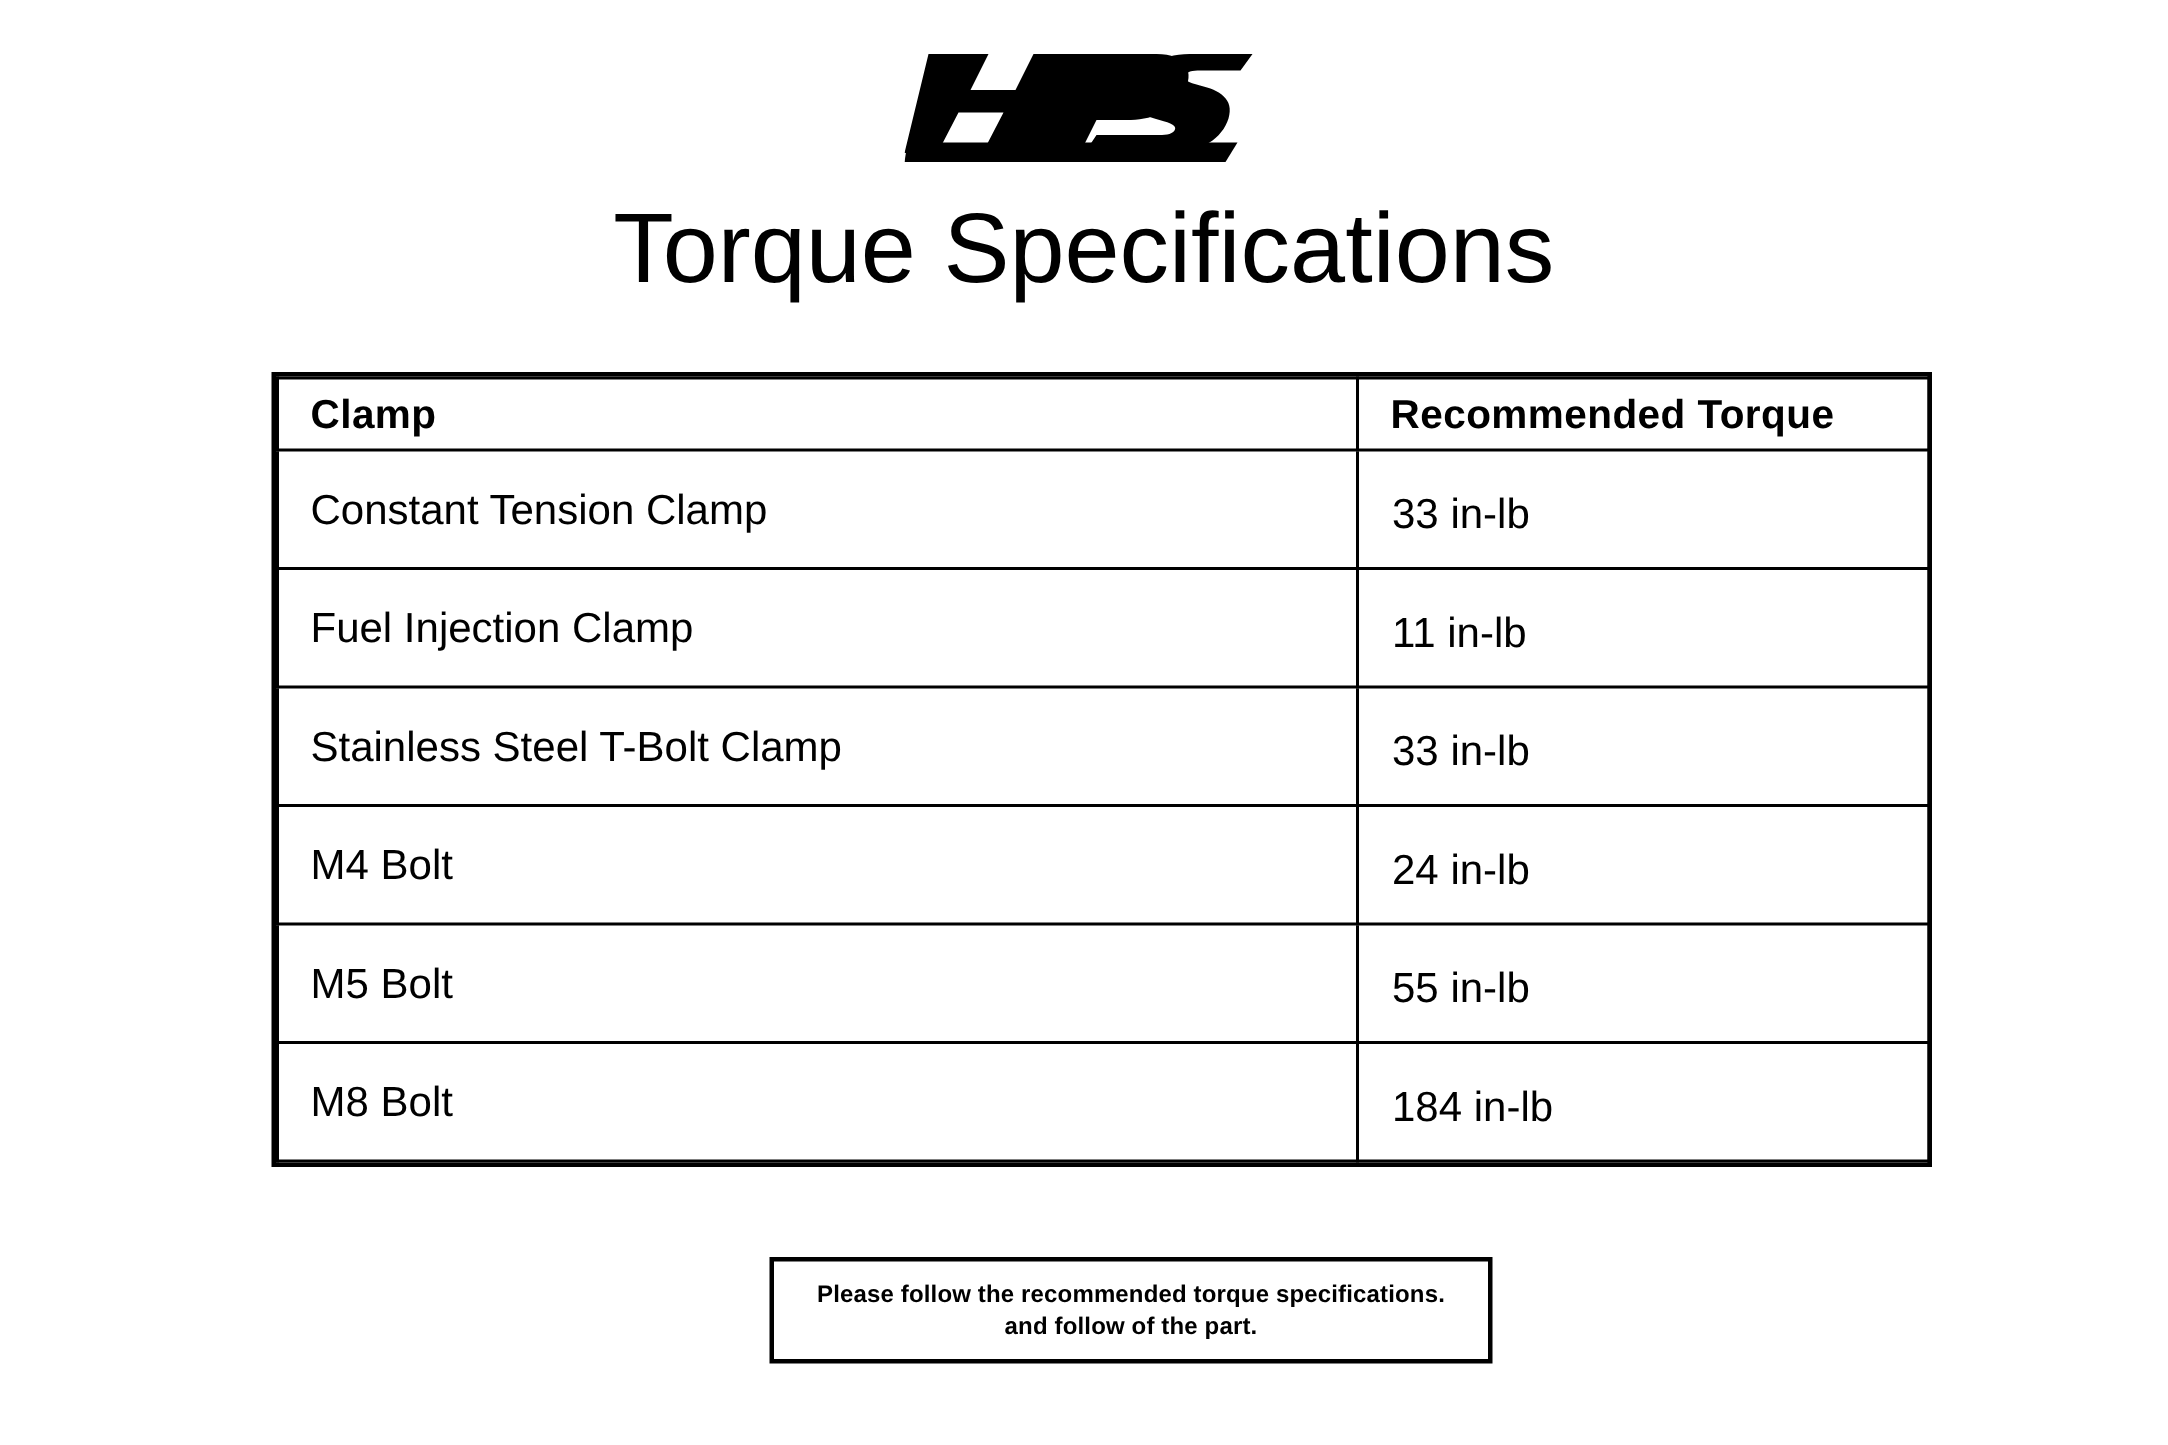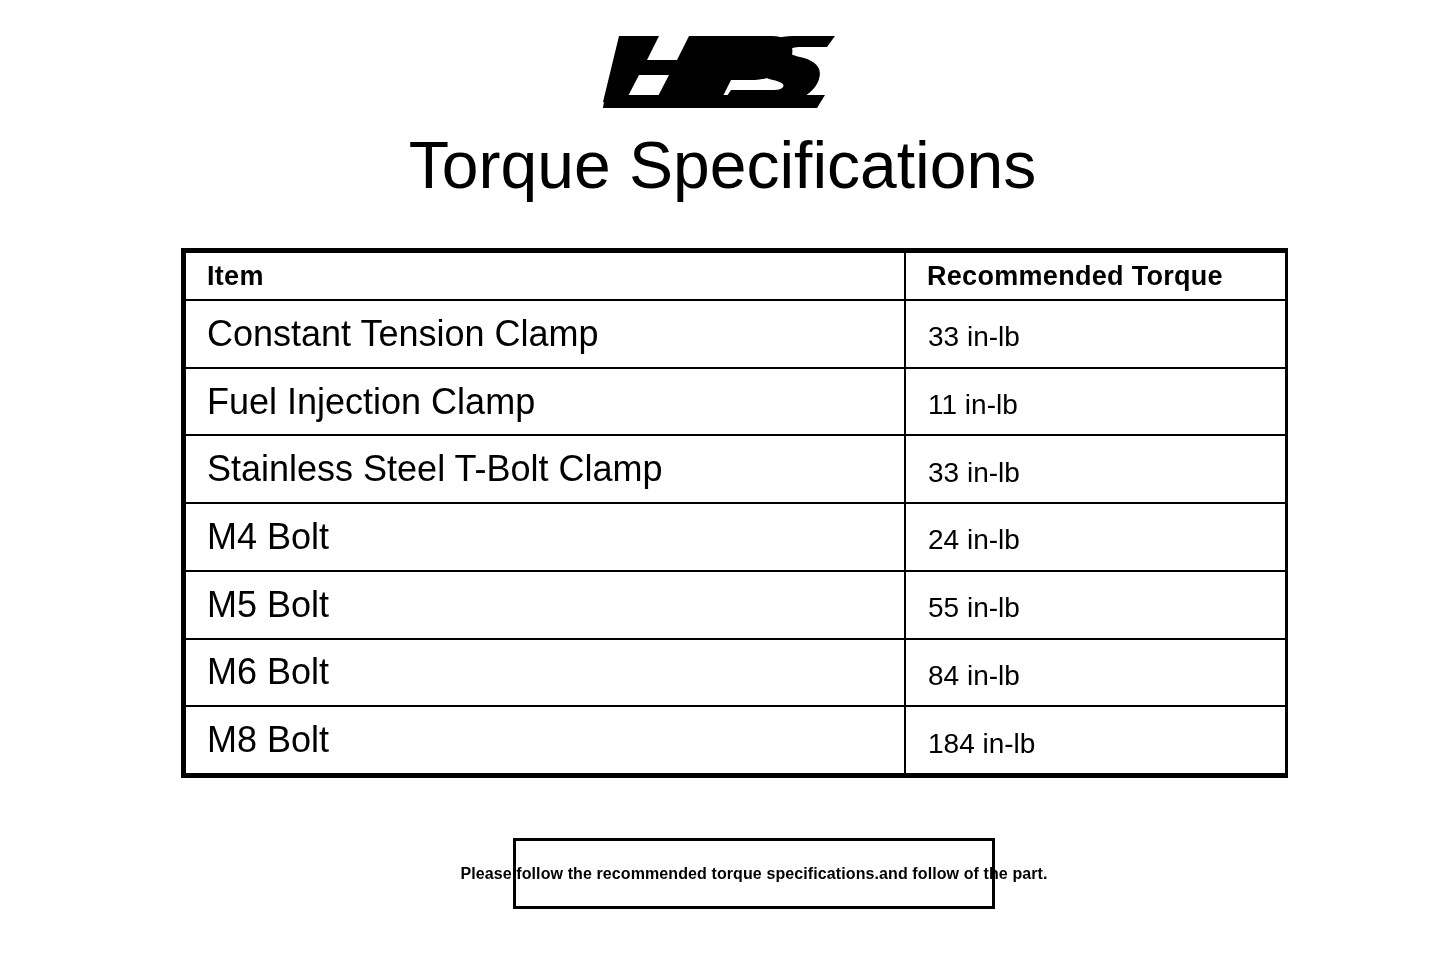--- a/index.html
+++ b/index.html
@@ -72,42 +72,42 @@
     box-sizing: border-box;
     overflow: hidden;
     white-space: nowrap;
   }
   #spec-table th {
     font-size: 27px;
     font-weight: 700;
     letter-spacing: 0.3px;
   }
   #spec-table td.item-cell {
-    font-size: 36px;
+    font-size: 28px;
     font-weight: 400;
   }
   #spec-table td.torque-cell {
     font-size: 28px;
     font-weight: 400;
     padding-left: 22px;
     vertical-align: middle;
     padding-top: 7px;
   }
 
   
   #footer-note {
     position: absolute;
     left: 513px;
     top: 838px;
     width: 482px;
     height: 71px;
     border: 3px solid #000;
     box-sizing: border-box;
     display: flex;
-    flex-direction: row;
+    flex-direction: column;
     align-items: center;
     justify-content: center;
     text-align: center;
   }
   #footer-note .note-line {
     font-size: 16px;
     font-weight: 600;
     line-height: 21px;
     letter-spacing: 0.1px;
     white-space: nowrap;
@@ -135,21 +135,21 @@
 <div id="page-title">Torque Specifications</div>
 
 <div id="spec-table-wrap">
   <table id="spec-table">
     <colgroup>
       <col class="c-item">
       <col class="c-torque">
     </colgroup>
     <thead>
       <tr>
-        <th>Item</th>
+        <th>Clamp</th>
         <th>Recommended Torque</th>
       </tr>
     </thead>
     <tbody id="spec-tbody">
         <tr>
           <td class="item-cell">Constant Tension Clamp</td>
           <td class="torque-cell">33 in-lb</td>
         </tr>
         <tr>
           <td class="item-cell">Fuel Injection Clamp</td>
@@ -161,24 +161,20 @@
         </tr>
         <tr>
           <td class="item-cell">M4 Bolt</td>
           <td class="torque-cell">24 in-lb</td>
         </tr>
         <tr>
           <td class="item-cell">M5 Bolt</td>
           <td class="torque-cell">55 in-lb</td>
         </tr>
         <tr>
-          <td class="item-cell">M6 Bolt</td>
-          <td class="torque-cell">84 in-lb</td>
-        </tr>
-        <tr>
           <td class="item-cell">M8 Bolt</td>
           <td class="torque-cell">184 in-lb</td>
         </tr>
       </tbody>
   </table>
 </div>
 
 <div id="footer-note">
   <div class="note-line">Please follow the recommended torque specifications.</div>
   <div class="note-line">and follow of the part.</div>

